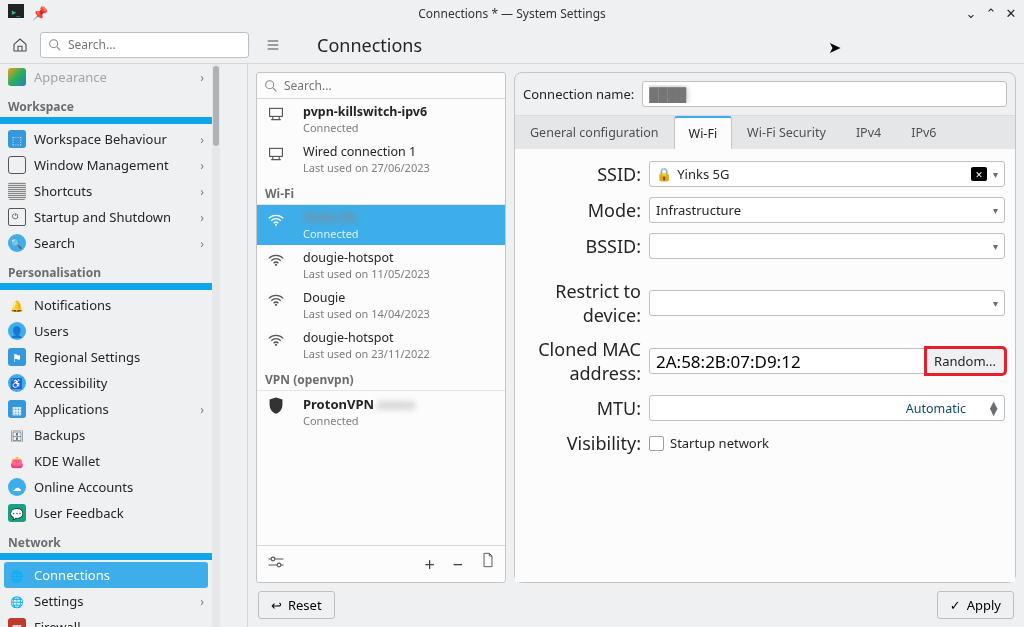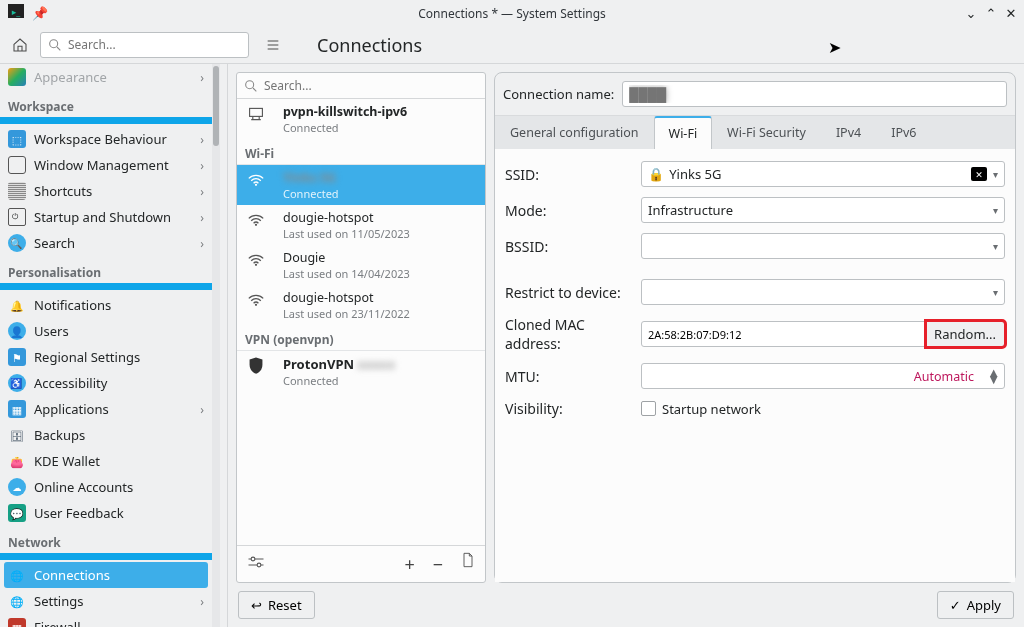--- a/index.html
+++ b/index.html
@@ -13,21 +13,21 @@
 
 .toolbar { height: 38px; display: flex; align-items: center; padding: 0 8px; gap: 8px; border-bottom: 1px solid #d5d7d9; }
 .toolbar .home-btn { width: 24px; height: 24px; display: flex; align-items: center; justify-content: center; }
 .toolbar .search-wrap { flex: 0 0 168px; display: flex; align-items: center; background: #fff; border: 1px solid #bcc0c3; border-radius: 3px; height: 26px; padding: 0 6px; gap: 5px; }
 .toolbar .search-wrap input { border: none; outline: none; flex: 1; font-size: 12px; }
 .toolbar .hamburger { width: 24px; height: 24px; display: flex; align-items: center; justify-content: center; margin-left: 4px; }
 .toolbar .page-title { font-size: 18px; margin-left: 24px; color: #232627; }
 
 .main-split { display: flex; height: calc(627px - 26px - 38px); }
 
-.sidebar-wrap { width: 228px; border-right: 1px solid #d5d7d9; display: flex; }
+.sidebar-wrap { width: 248px; border-right: 1px solid #d5d7d9; display: flex; }
 .sidebar { width: 212px; overflow-y: auto; padding-bottom: 4px; }
 .sidebar-scroll { width: 8px; background: #e6e7e9; position: relative; }
 .sidebar-scroll-thumb { position: absolute; left: 1px; right: 1px; top: 2px; height: 80px; background: #b0b3b6; border-radius: 3px; }
 
 .side-item { display: flex; align-items: center; height: 26px; padding: 0 8px; gap: 8px; cursor: pointer; position: relative; }
 .side-item.disabled { color: #a1a5a8; }
 .side-item .chev { position: absolute; right: 8px; color: #7c7f82; font-size: 12px; }
 .side-item.selected { background: #3daee9; color: #fff; border-radius: 3px; margin: 0 4px; padding: 0 4px; }
 .side-section { font-weight: bold; color: #6a6e72; font-size: 12px; padding: 8px 8px 2px 8px; border-bottom: 7px solid #0ea5e9; margin-bottom: 2px; }
 .side-icon { width: 18px; height: 18px; display: inline-flex; align-items: center; justify-content: center; border-radius: 3px; font-size: 11px; }
@@ -55,33 +55,33 @@
 .detail-row { display: flex; align-items: center; padding: 8px; gap: 8px; border-bottom: 1px solid #d9dbdd; }
 .detail-row label { font-size: 13px; }
 .detail-row input.name { flex: 1; height: 26px; border: 1px solid #bcc0c3; border-radius: 3px; padding: 0 6px; background: #fff; }
 
 .tabbar { display: flex; background: #e4e6e8; }
 .tab { padding: 7px 14px; font-size: 12.5px; cursor: pointer; border: 1px solid transparent; border-bottom: none; color: #4d5155; }
 .tab.active { background: #fcfcfc; border-color: #c2c6c9; border-top: 2px solid #3daee9; border-radius: 3px 3px 0 0; color: #232627; }
 
 .form-area { flex: 1; background: #fcfcfc; padding: 12px 10px; }
 .form-row { display: flex; align-items: center; margin-bottom: 10px; }
-.form-row .flabel { width: 116px; text-align: left; margin-right: 20px; font-size: 14px; }
+.form-row .flabel { width: 116px; text-align: right; margin-right: 8px; font-size: 18px; }
 .form-row .fcontrol { flex: 1; display: flex; }
 .text-input { flex: 1; height: 26px; border: 1px solid #bcc0c3; border-radius: 3px; padding: 0 6px; background: #fff; font-size: 12.5px; display: flex; align-items: center; }
-.text-input input { border: none; outline: none; flex: 1; font-size: 11px; background: transparent; }
+.text-input input { border: none; outline: none; flex: 1; font-size: 17px; background: transparent; }
 .combo { flex: 1; height: 26px; border: 1px solid #bcc0c3; border-radius: 3px; padding: 0 6px; background: #fff; display: flex; align-items: center; justify-content: space-between; font-size: 12.5px; }
 .combo .arr { color: #6a6e72; font-size: 10px; }
 .ssid-row .lock { margin-right: 5px; color: #444; }
 .ssid-row .clear { margin-left: 5px; background: #000; color: #fff; border-radius: 2px; width: 16px; height: 14px; font-size: 9px; display: flex; align-items: center; justify-content: center; }
 .side-btn { border: 1px solid #bcc0c3; border-left: none; border-radius: 0 3px 3px 0; height: 26px; padding: 0 8px; background: #eff0f1; font-size: 12.5px; display: flex; align-items: center; cursor: pointer; }
 .text-input.with-side { border-radius: 3px 0 0 3px; }
 .highlight-box { outline: 3px solid #e6202a; outline-offset: -1px; }
 .mtu-box { position: relative; }
-.mtu-val { position: absolute; right: 30px; color: #be185d; font-size: 12.5px; }
+.mtu-val { position: absolute; right: 38px; color: #0c4a6e; font-size: 12.5px; }
 .spinner { position: absolute; right: 4px; display: flex; flex-direction: column; font-size: 7px; line-height: 7px; color: #6a6e72; }
 .checkbox { width: 15px; height: 15px; border: 1px solid #9ea2a5; border-radius: 2px; margin-right: 6px; background: #fff; }
 
 .footer { display: flex; justify-content: space-between; padding: 0 2px; }
 .btn { border: 1px solid #bcc0c3; background: #eff0f1; border-radius: 3px; height: 28px; padding: 0 12px; display: flex; align-items: center; gap: 6px; font-size: 12.5px; cursor: pointer; }
 
 .icon-svg { width: 16px; height: 16px; }
 
 .blur-name { filter: blur(3px); color: #aaa; }
 </style>
@@ -237,20 +237,32 @@
           <div class="conn-item">
             <span class="conn-icon">
                 <svg width="20" height="16" viewBox="0 0 24 20">
                   <rect x="4" y="3" width="16" height="10" fill="none" stroke="#555" stroke-width="1.4"></rect>
                   <path stroke="#555" stroke-width="1.4" d="M8 13v4M16 13v4M6 17h12"></path>
                 </svg>
               </span>
             <div class="conn-text">
                 <span class="conn-title bold">pvpn-killswitch-ipv6</span>
                 <span class="conn-sub">Connected</span>
+              </div>
+          </div>
+          <div class="conn-item">
+            <span class="conn-icon">
+                <svg width="20" height="16" viewBox="0 0 24 20">
+                  <rect x="4" y="3" width="16" height="10" fill="none" stroke="#555" stroke-width="1.4"></rect>
+                  <path stroke="#555" stroke-width="1.4" d="M8 13v4M16 13v4M6 17h12"></path>
+                </svg>
+              </span>
+            <div class="conn-text">
+                <span class="conn-title">Wired connection 1</span>
+                <span class="conn-sub">Last used on 27/06/2023</span>
               </div>
           </div>
 
           <div class="conn-group">Wi-Fi</div>
           <div class="conn-item selected">
             <span class="conn-icon">
                 <svg width="20" height="16" viewBox="0 0 24 20">
                   <path fill="none" stroke="#fff" stroke-width="1.6" d="M3 8c5-5 13-5 18 0M6 11c3.5-3.5 8.5-3.5 12 0M9 14c1.8-1.8 4.2-1.8 6 0"></path>
                   <circle cx="12" cy="16" r="1.4" fill="#fff"></circle>
                 </svg>

